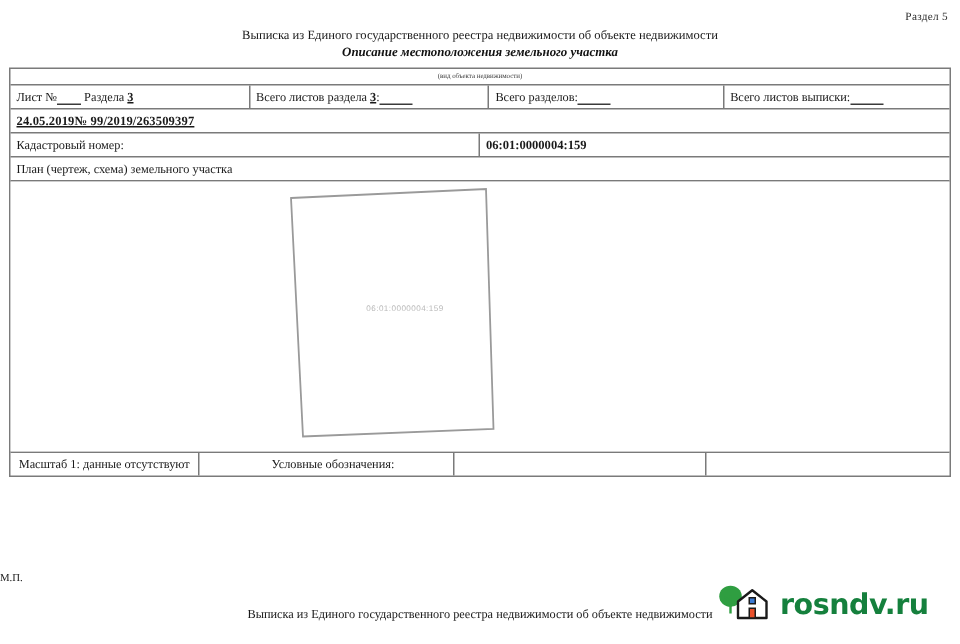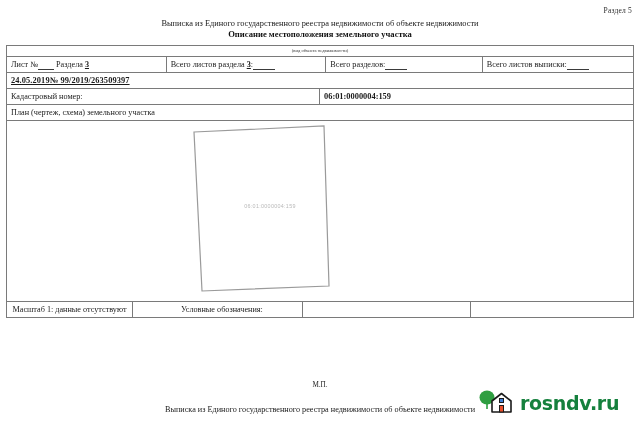--- a/index.html
+++ b/index.html
@@ -43,20 +43,21 @@
   }
   .doc-subtitle {
     position: absolute;
     left: 0; right: 0;
     top: 29px;
     text-align: center;
     font-size: 8.6px;
     line-height: 11px;
     font-weight: bold;
     color: #111111;
+    font-style: italic;
   }
 
   
   .frame {
     position: absolute;
     left: 6px;
     top: 45px;
     width: 628px;
     border: 1px solid #7a7a7a;
     box-sizing: border-box;
@@ -161,21 +162,21 @@
     text-align: center;
     font-size: 6.4px;
     color: #2b2b2b;
     padding: 2px 2px 3px 2px;
     line-height: 9px;
   }
   .mp {
     position: absolute;
     left: 0; right: 0;
     top: 381px;
-    text-align: center;
+    text-align: left;
     font-size: 7.2px;
     color: #1a1a1a;
   }
 
   .footer-title {
     position: absolute;
     left: 0; right: 0;
     top: 404px;
     text-align: center;
     font-size: 8.2px;

